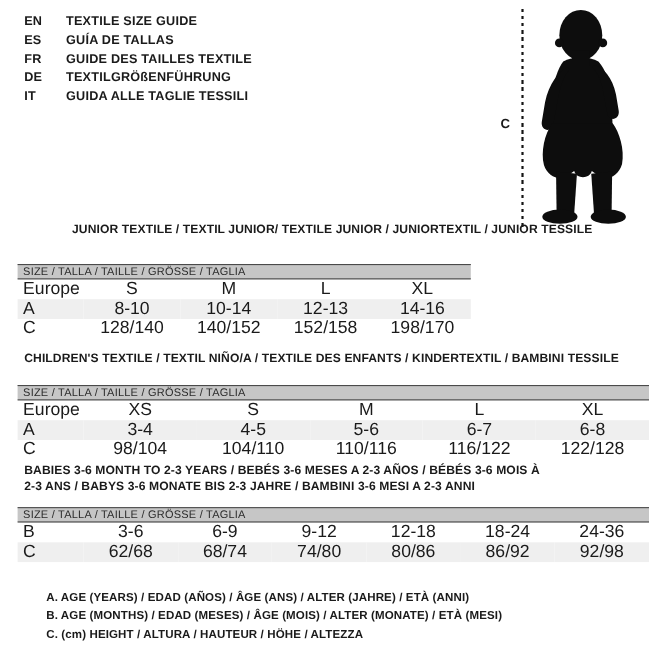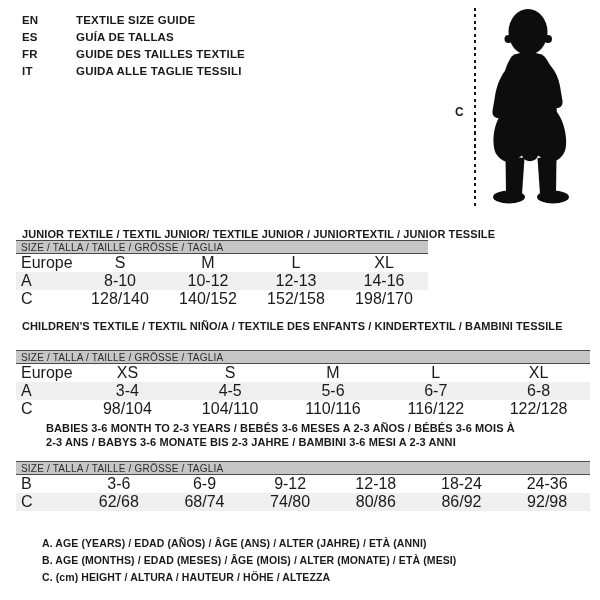--- a/index.html
+++ b/index.html
@@ -8,33 +8,33 @@
     font-family:"Liberation Sans","DejaVu Sans",sans-serif;
     color:#1a1a1a;position:relative;overflow:hidden;
     -webkit-font-smoothing:antialiased;
   }
   .abs{position:absolute;}
 
   
   .lang-list{top:12px;left:22px;}
   .lang-row{display:flex;line-height:17px;font-weight:bold;font-size:11.5px;letter-spacing:.2px;}
   .lang-code{width:38px;flex:0 0 38px;}
-  .lang-text{white-space:nowrap;margin-left:16px;}
+  .lang-text{white-space:nowrap;}
 
   
   .measure-line{left:474px;top:8px;width:2px;height:199px;
     background:repeating-linear-gradient(to bottom,#151515 0 3px,transparent 3px 6.5px);}
   .figure-label{left:455px;top:105px;font-weight:bold;font-size:12px;}
   .baby-svg{left:482px;top:8px;}
 
   
   .tbl-title{left:22px;font-weight:bold;font-size:11px;line-height:13.5px;letter-spacing:.1px;}
-  .t1-title{top:228px;width:560px;}
+  .t1-title{top:203px;width:560px;text-align:center;}
   .t2-title{top:320px;width:572px;white-space:nowrap;}
-  .t3-title{top:422px;width:470px;margin-left:24px;}
+  .t3-title{top:422px;width:470px;}
 
   .tbl-wrap{left:16px;}
   .t1-wrap{top:240px;width:412px;}
   .t2-wrap{top:350px;width:574px;}
   .t3-wrap{top:461px;width:574px;}
 
   .band{
     box-sizing:border-box;height:14px;line-height:13px;
     background:#c6c6c6;color:#2b2b2b;font-size:10px;
     border-top:1px solid #4a4a4a;border-bottom:1px solid #4a4a4a;
@@ -59,20 +59,24 @@
     </div>
     <div class="lang-row">
       <span class="lang-code">ES</span>
       <span class="lang-text">GUÍA DE TALLAS</span>
     </div>
     <div class="lang-row">
       <span class="lang-code">FR</span>
       <span class="lang-text">GUIDE DES TAILLES TEXTILE</span>
     </div>
     <div class="lang-row">
+      <span class="lang-code">DE</span>
+      <span class="lang-text">TEXTILGRÖßENFÜHRUNG</span>
+    </div>
+    <div class="lang-row">
       <span class="lang-code">IT</span>
       <span class="lang-text">GUIDA ALLE TAGLIE TESSILI</span>
     </div>
   </div>
 
 <div class="abs measure-line"></div>
 <div class="abs figure-label">C</div>
 <svg class="abs baby-svg" width="108" height="198" viewBox="0 0 108 198" aria-hidden="true">
   <g fill="#0d0d0d">
 
@@ -105,21 +109,21 @@
         <tr>
           <td class="lbl">Europe</td>
           <td>S</td>
           <td>M</td>
           <td>L</td>
           <td>XL</td>
         </tr>
         <tr>
           <td class="lbl">A</td>
           <td>8-10</td>
-          <td>10-12</td>
+          <td>10-14</td>
           <td>12-13</td>
           <td>14-16</td>
         </tr>
         <tr>
           <td class="lbl">C</td>
           <td>128/140</td>
           <td>140/152</td>
           <td>152/158</td>
           <td>198/170</td>
         </tr>

